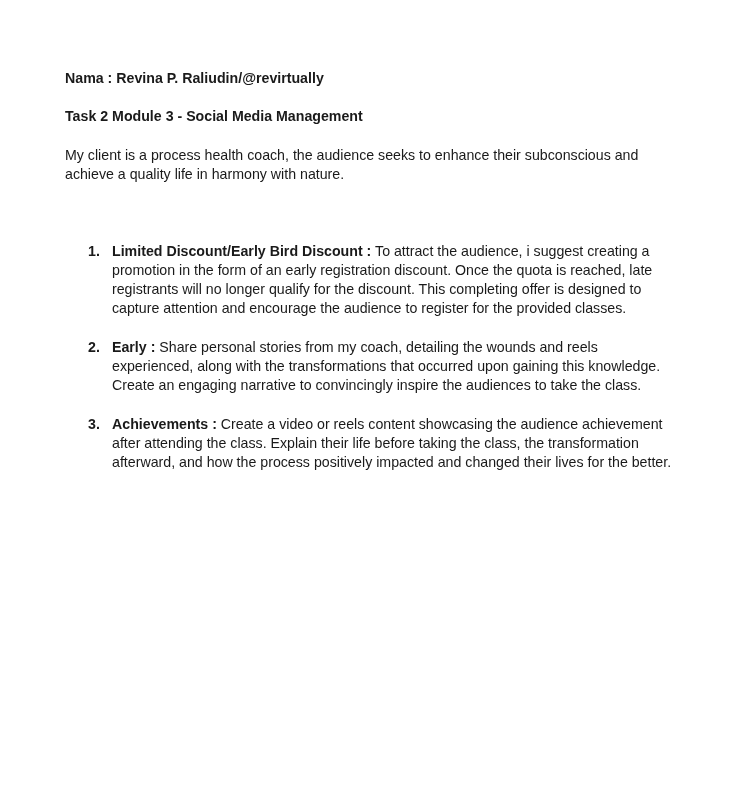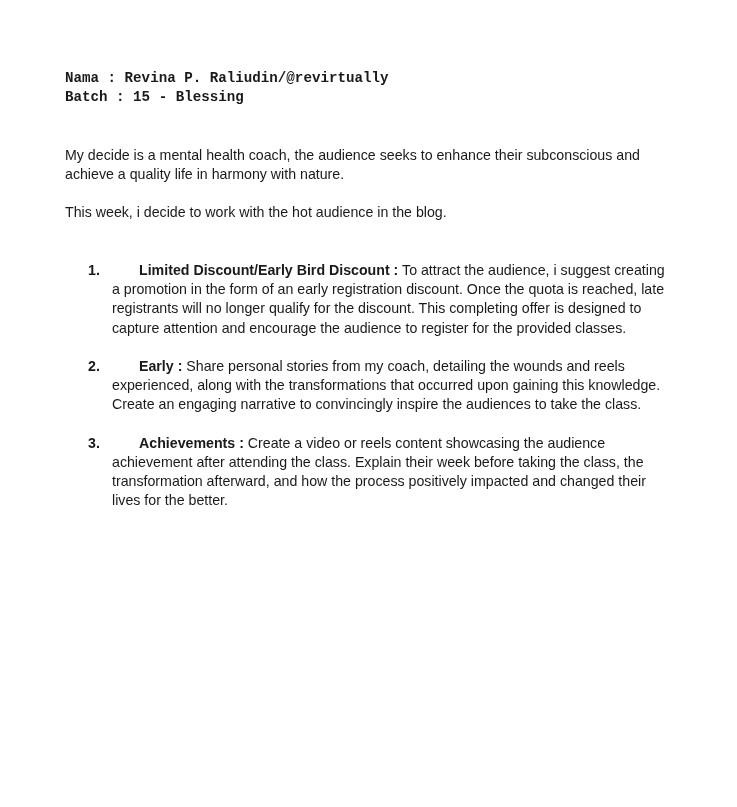--- a/index.html
+++ b/index.html
@@ -19,63 +19,62 @@
     .page {
       position: absolute;
       left: 65px;
       top: 69px;
       width: 600px;
     }
     p {
       margin: 0;
       line-height: 19.2px;
     }
-    .bold { font-weight: bold; font-family: Liberation Mono, monospace; }
+    .bold { font-weight: bold; }
     .gap { height: 19.2px; }
     ol {
       margin: 0;
       padding: 0;
       list-style: none;
     }
     .item {
       position: relative;
       padding-left: 47px;
       line-height: 19.2px;
       width: 560px;
     }
     .item + .item { margin-top: 19.2px; }
     .num {
       position: absolute;
       left: 23px;
       top: 0;
       font-weight: bold;
     }
-    .item-title { font-weight: bold; margin-left: 27px; }
+    .item-title { font-weight: bold; }
   </style>
 </head>
 <body>
 
 <div class="page">
   <p class="bold">Nama : Revina P. Raliudin/@revirtually</p>
-  <p class="bold">Batch : 15 - Blessing</p>
   <div class="gap"></div>
+  <p class="bold">Task 2 Module 3 - Social Media Management</p>
   <div class="gap"></div>
-  <p>My decide is a mental health coach, the audience seeks to enhance their subconscious and achieve a quality life in harmony with nature.</p>
+  <p>My client is a process health coach, the audience seeks to enhance their subconscious and achieve a quality life in harmony with nature.</p>
   <div class="gap"></div>
-  <p>This week, i decide to work with the hot audience in the blog.</p>
   <div class="gap"></div>
   <div class="gap"></div>
 
   <ol>
     <li class="item">
       <span class="num">1.</span>
       <span class="item-title">Limited Discount/Early Bird Discount :</span><span> To attract the audience, i suggest creating a promotion in the form of an early registration discount. Once the quota is reached, late registrants will no longer qualify for the discount. This completing offer is designed to capture attention and encourage the audience to register for the provided classes.</span>
     </li>
     <li class="item">
       <span class="num">2.</span>
       <span class="item-title">Early :</span><span> Share personal stories from my coach, detailing the wounds and reels experienced, along with the transformations that occurred upon gaining this knowledge. Create an engaging narrative to convincingly inspire the audiences to take the class.</span>
     </li>
     <li class="item">
       <span class="num">3.</span>
-      <span class="item-title">Achievements :</span><span> Create a video or reels content showcasing the audience achievement after attending the class. Explain their week before taking the class, the transformation afterward, and how the process positively impacted and changed their lives for the better.</span>
+      <span class="item-title">Achievements :</span><span> Create a video or reels content showcasing the audience achievement after attending the class. Explain their life before taking the class, the transformation afterward, and how the process positively impacted and changed their lives for the better.</span>
     </li>
   </ol>
 </div>
 
 </body></html>

